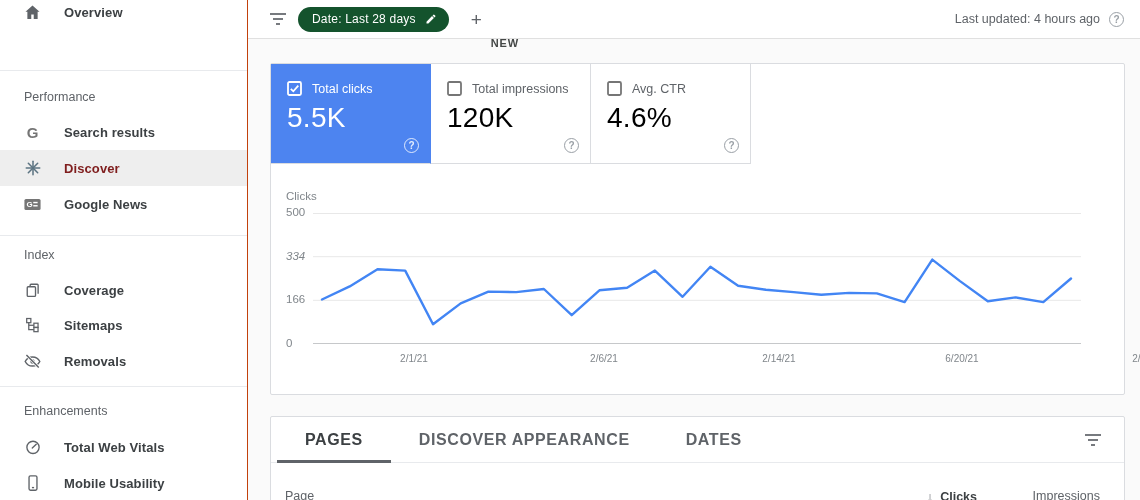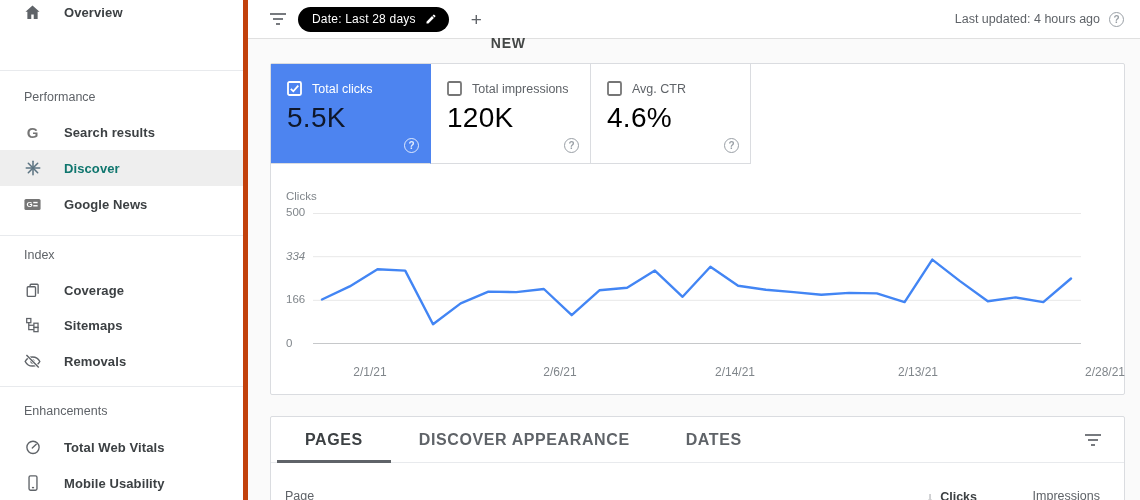--- a/index.html
+++ b/index.html
@@ -5,58 +5,58 @@
   * { margin:0; padding:0; box-sizing:border-box; }
   html,body { width:1140px; height:500px; overflow:hidden; }
   body {
     font-family:"Liberation Sans", sans-serif;
     background:#fafafa; color:#3c4043; position:relative;
     -webkit-font-smoothing:antialiased;
   }
   
   .sidebar {
     position:absolute; left:0; top:0; width:248px; height:500px;
-    background:#ffffff; border-right:5px solid #c2410c; z-index:5;padding-left:42px;
+    background:#ffffff; border-right:1px solid #c2410c; z-index:5;padding-left:42px;
   }
   .nav-item {
     position:absolute; left:0; width:100%; height:36px;
     display:flex; align-items:center; padding-left:23px; cursor:pointer;
   }
   .nav-item .ic { width:19px; height:19px; flex:0 0 19px; display:flex; align-items:center; justify-content:center; }
   .nav-item .lbl { margin-left:22px; font-size:13px; font-weight:bold; color:#3c4043; letter-spacing:.1px; }
   .nav-item.selected { background:#eeeeee; }
-  .nav-item.selected .lbl { color:#0f766e; }
+  .nav-item.selected .lbl { color:#7f1d1d; }
   .sec-label { position:absolute; left:24px; font-size:12.5px; color:#5f6368; }
   .sb-divider { position:absolute; left:0; width:100%; height:1px; background:#e8eaed; }
   .g-letter { font-size:15px; font-weight:bold; color:#757575; }
   
   .i-overview{top:-6px;} .i-url{top:30px;}
   .l-perf{top:90px;}
   .i-search{top:114px;} .i-discover{top:150px;} .i-news{top:186px;}
   .l-index{top:248px;}
   .i-coverage{top:272px;} .i-sitemaps{top:307px;} .i-removals{top:343px;}
   .l-enh{top:404px;}
   .i-cwv{top:429px;} .i-mobile{top:465px;}
   .d1{top:70px;} .d2{top:235px;} .d3{top:386px;}
   
   .topbar {
     position:absolute; left:248px; top:0; width:892px; height:39px;
     background:#ffffff; border-bottom:1px solid #e0e0e0;
     display:flex; align-items:center; padding:0 16px 0 20px;
   }
   .filter-btn { width:20px; height:16px; display:flex; align-items:center; justify-content:center; cursor:pointer; margin-right:10px; }
   .date-pill {
-    height:25px; background:#000000; border-radius:13px; color:#ffffff;
+    height:25px; background:#14532d; border-radius:13px; color:#ffffff;
     display:flex; align-items:center; padding:0 12px 0 14px; font-size:12px;
     cursor:pointer; letter-spacing:.2px;
   }
   .date-pill .pencil { margin-left:9px; display:flex; }
   .new-btn { display:flex; align-items:center; margin-left:22px; cursor:pointer; color:#5f6368; }
   .new-btn .plus { font-size:19px; font-weight:400; color:#5f6368; margin-right:9px; line-height:1; }
-  .new-btn .nlbl { font-size:14px; letter-spacing:.8px; font-weight:bold; color:#444746;margin-top:48px; }
+  .new-btn .nlbl { font-size:11px; letter-spacing:.8px; font-weight:bold; color:#444746;margin-top:48px; }
   .last-updated { margin-left:auto; display:flex; align-items:center; color:#5f6368; font-size:12.5px; }
   .help {
     width:15px; height:15px; border:1.4px solid #9aa0a6; color:#9aa0a6; border-radius:50%;
     display:flex; align-items:center; justify-content:center;
     font-size:10px; font-weight:bold; flex:0 0 15px;
   }
   .last-updated .help { margin-left:9px; cursor:pointer; }
   
   .chart-card {
     position:absolute; left:270px; top:63px; width:855px; height:332px;
@@ -65,29 +65,29 @@
   .metric-row { position:absolute; left:0; top:0; height:100px; display:flex; }
   .metric-box {
     width:160px; height:100px; border-right:1px solid #dadce0; border-bottom:1px solid #dadce0;
     padding:17px 14px 0 16px; cursor:pointer; position:relative; background:#fff;
   }
   .metric-box.selected { background:#4d84f0; border-right-color:#4d84f0; }
   .metric-head { display:flex; align-items:center; }
   .metric-label { margin-left:10px; font-size:12.5px; color:#5f6368; }
   .metric-box.selected .metric-label { color:#ffffff; }
   .metric-value { margin-top:6px; font-size:28px; color:#000000; letter-spacing:.3px; }
-  .metric-box.selected .metric-value { color:#0f172a; }
+  .metric-box.selected .metric-value { color:#ffffff; }
   .metric-box .help { position:absolute; right:11px; bottom:10px; }
   .metric-box.selected .help { border-color:rgba(255,255,255,.8); color:rgba(255,255,255,.85); }
   
   .unit-label { position:absolute; left:15px; top:126px; font-size:11.5px; color:#80868b; }
   .ytick { position:absolute; left:15px; width:26px; font-size:11.5px; color:#80868b; }
   .y0{top:142px;} .y1{top:186px;font-style:italic;} .y2{top:229px;} .y3{top:273px;}
   .plot-svg { position:absolute; left:42px; top:149px; overflow:visible; }
-  .xtick { position:absolute; top:301px; font-size:12px; color:#80868b; transform:translateX(-50%); white-space:nowrap; }
+  .xtick { position:absolute; top:289px; font-size:10px; color:#80868b; transform:translateX(-50%); white-space:nowrap;margin-left:44px; }
   .x0{left:99px;} .x1{left:289px;} .x2{left:464px;} .x3{left:647px;} .x4{left:834px;}
   
   .table-card {
     position:absolute; left:270px; top:416px; width:855px; height:120px;
     background:#ffffff; border:1px solid #dadce0; border-radius:2px;
   }
   .tabs-row { height:46px; border-bottom:1px solid #e8eaed; display:flex; align-items:stretch; padding-left:6px; position:relative; }
   .tab {
     display:flex; align-items:center; padding:0 28px; font-size:16px; letter-spacing:.6px;
     color:#5f6368; font-weight:bold; cursor:pointer; position:relative;
@@ -293,21 +293,21 @@
     <line x1="0" y1="0.5" x2="768" y2="0.5" stroke="#e8e8e8" stroke-width="1"></line>
     <line x1="0" y1="43.7" x2="768" y2="43.7" stroke="#e8e8e8" stroke-width="1"></line>
     <line x1="0" y1="87.3" x2="768" y2="87.3" stroke="#e8e8e8" stroke-width="1"></line>
     <line x1="0" y1="130.5" x2="768" y2="130.5" stroke="#c6c8ca" stroke-width="1.2"></line>
     <polyline id="series-line" fill="none" stroke="#4285f4" stroke-width="2.4" stroke-linejoin="round" stroke-linecap="round" points="9.0,86.5 36.7,73.4 64.5,56.3 92.2,57.6 120.0,111.3 147.7,90.4 175.4,78.6 203.2,79.1 230.9,76.0 258.7,102.2 286.4,77.3 314.1,74.7 341.9,57.6 369.6,83.8 397.4,53.7 425.1,72.8 452.9,76.8 480.6,79.1 508.3,81.7 536.1,79.9 563.8,80.4 591.6,89.1 619.3,46.6 647.0,68.1 674.8,88.3 702.5,84.4 730.3,89.1 758.0,65.5"></polyline>
   </svg>
 
   <div class="xtick x0">2/1/21</div>
   <div class="xtick x1">2/6/21</div>
   <div class="xtick x2">2/14/21</div>
-  <div class="xtick x3">2/13/21</div>
+  <div class="xtick x3">6/20/21</div>
   <div class="xtick x4">2/28/21</div>
 </section>
 
 <section class="table-card">
   <div class="tabs-row">
     <div class="tab active">PAGES</div>
     <div class="tab">DISCOVER APPEARANCE</div>
     <div class="tab">DATES</div>
     <span class="table-filter">
       <svg class="icon" width="18" height="14" viewBox="0 0 18 14" stroke="#5f6368" stroke-width="1.7">

